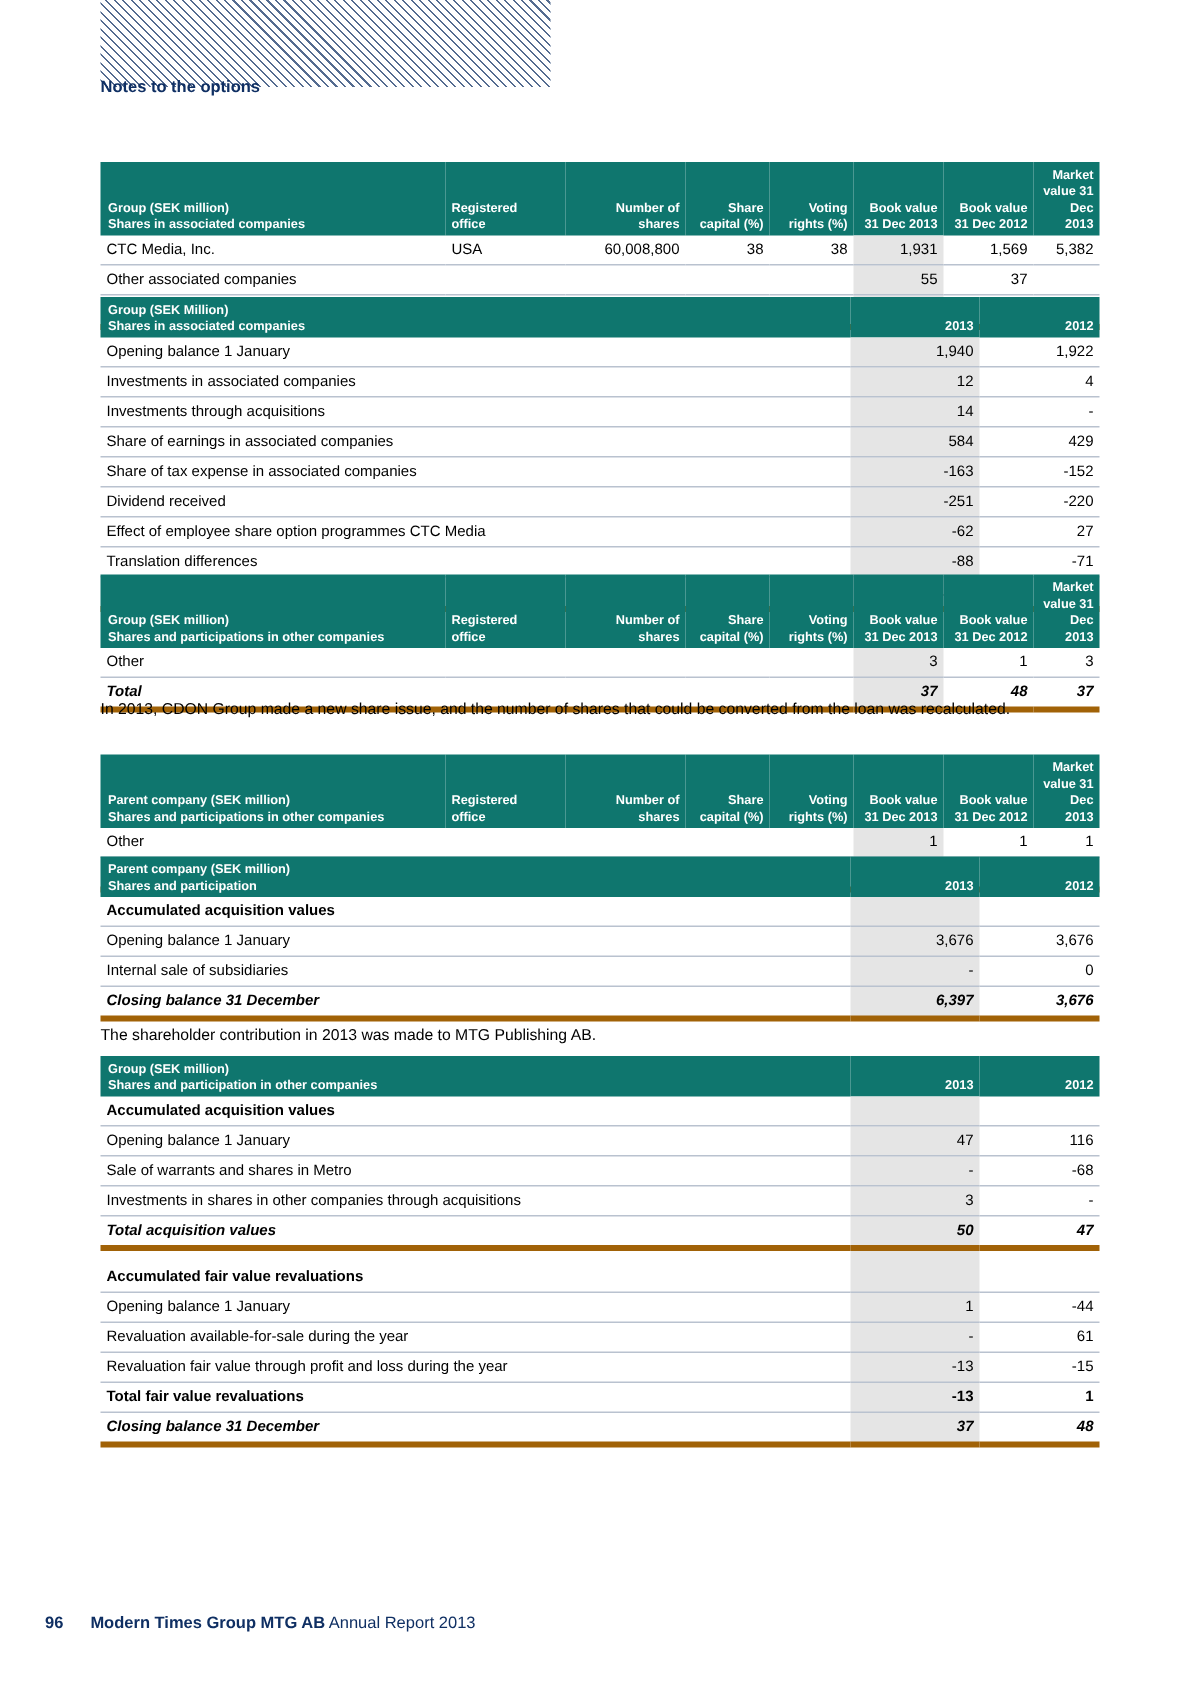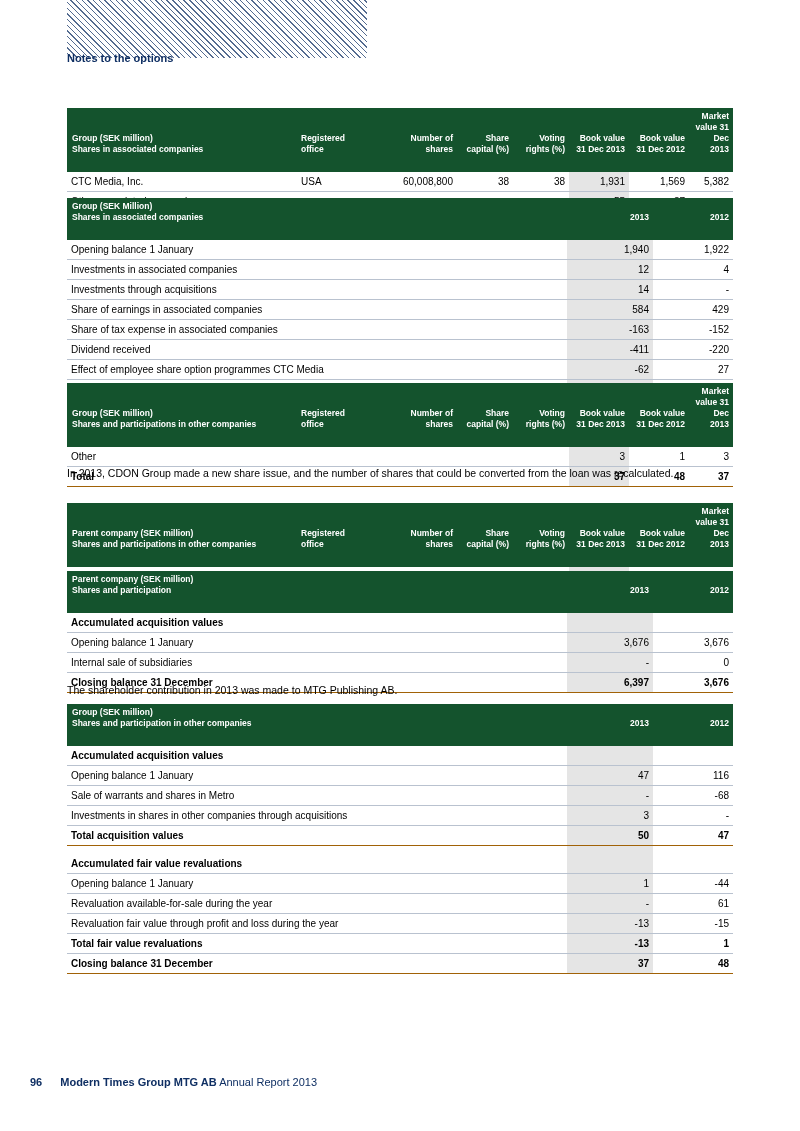--- a/index.html
+++ b/index.html
@@ -29,31 +29,31 @@
 
   .tbl{
     position:absolute;
     border-collapse:collapse;
     width:666px;
     left:67px;
     font-size:10px;
   }
   .tbl td,.tbl th{padding:0;}
   .hdr td{
-    background:#14532d;color:#ffffff;font-weight:bold;font-size:8.5px;
-    line-height:11px;padding:3px 4px 17px 4px;vertical-align:bottom;
+    background:#0f766e;color:#ffffff;font-weight:bold;font-size:8.5px;
+    line-height:11px;padding:3px 4px 2px 4px;vertical-align:bottom;
   }
   .hdr td.pad-l{padding-left:5px;margin-top:24px;}
   .row td{
     border-bottom:1px solid #b9c2cf;
     padding:3px 4px 2px 4px;
     font-size:10px;line-height:12px;
     height:14px;
   }
-  .row.total td{font-weight:bold;border-bottom:1px solid #a16207;border-top:1px solid #b9c2cf;}
+  .row.total td{font-weight:bold;border-bottom:4px solid #a16207;border-top:1px solid #b9c2cf;font-style:italic;}
   .row.bold td{font-weight:bold;}
   .row.subhead td{font-weight:bold;border-bottom:1px solid #b9c2cf;}
   .row.spacer td{border-bottom:none;height:8px;padding:0;}
   .r{text-align:right;}
   .l{text-align:left;}
   .shade{background:#e5e5e5;}
   .note{
     position:absolute;left:67px;font-size:10.5px;line-height:14px;
   }
   .footer{
@@ -158,21 +158,21 @@
           <td class="r shade">584</td>
           <td class="r">429</td>
         </tr>
     <tr class="row">
           <td class="l">Share of tax expense in associated companies</td>
           <td class="r shade">-163</td>
           <td class="r">-152</td>
         </tr>
     <tr class="row">
           <td class="l">Dividend received</td>
-          <td class="r shade">-411</td>
+          <td class="r shade">-251</td>
           <td class="r">-220</td>
         </tr>
     <tr class="row">
           <td class="l">Effect of employee share option programmes CTC Media</td>
           <td class="r shade">-62</td>
           <td class="r">27</td>
         </tr>
     <tr class="row">
           <td class="l">Translation differences</td>
           <td class="r shade">-88</td>

